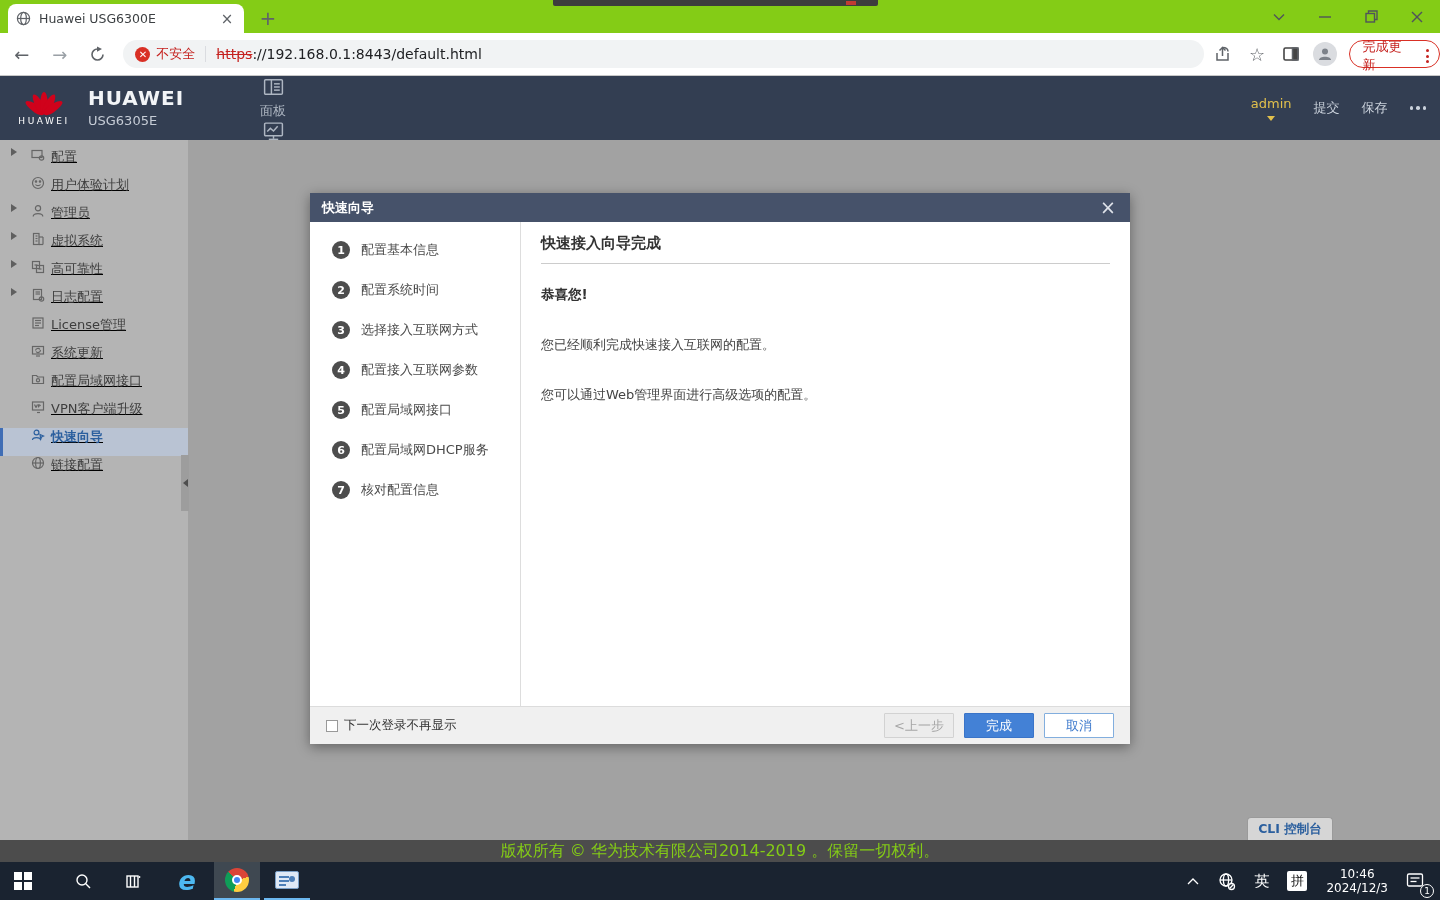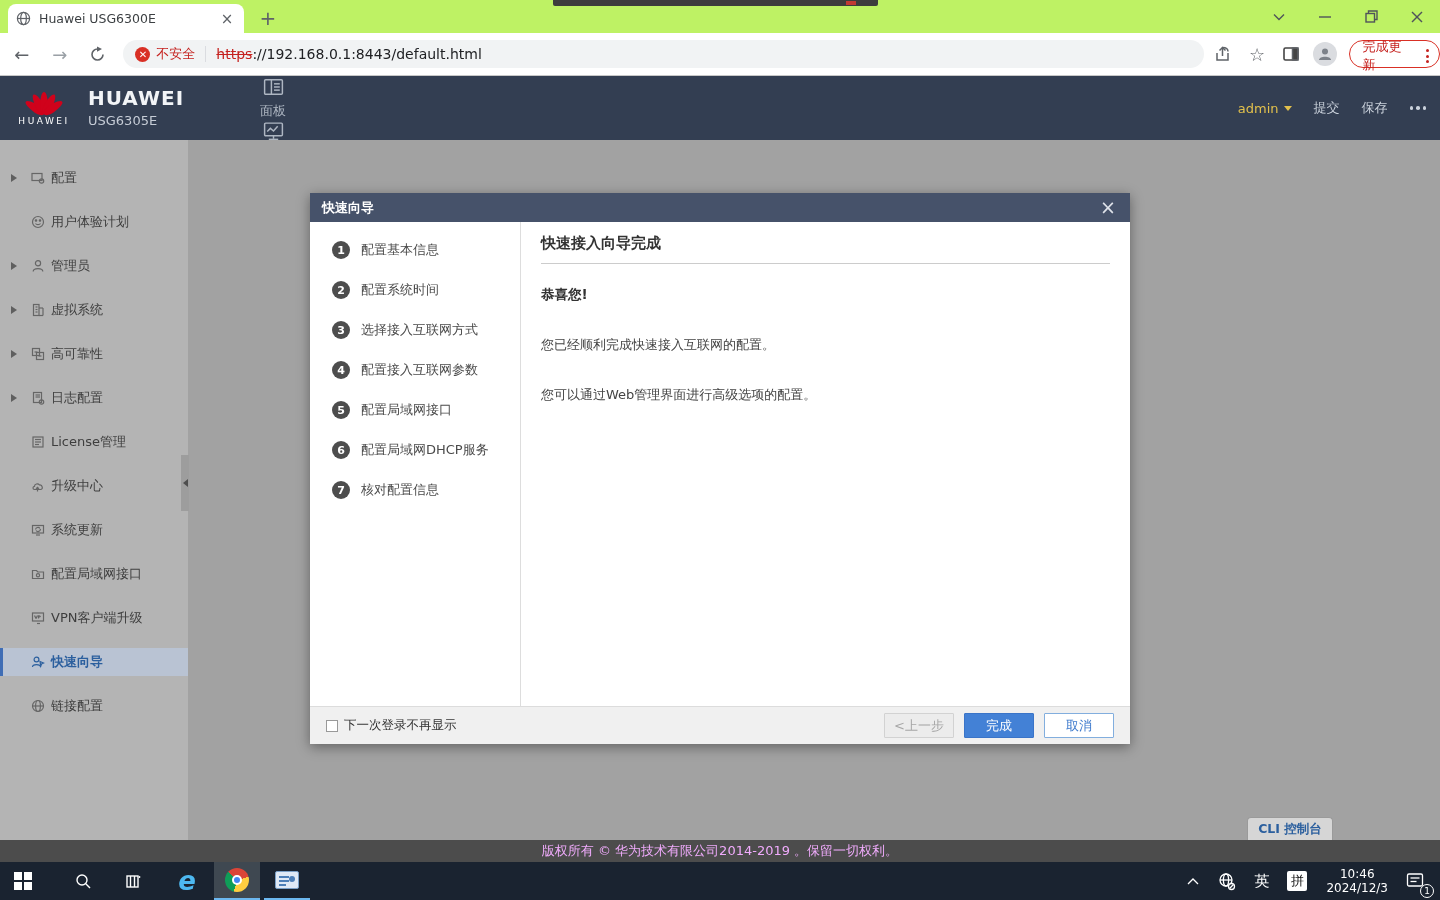--- a/index.html
+++ b/index.html
@@ -1,21 +1,21 @@
 <!DOCTYPE html>
 <html><head>
 <meta charset="utf-8">
 <style>
   * { margin:0; padding:0; box-sizing:border-box; }
   html,body { width:1440px; height:900px; overflow:hidden;
     font-family:"DejaVu Sans","Liberation Sans",sans-serif; }
   body { position:relative; background:#a2a2a2; }
 
   
-  .tabstrip { position:absolute; left:0; top:0; width:1440px; height:33px; background:#bef264; }
+  .tabstrip { position:absolute; left:0; top:0; width:1440px; height:33px; background:#84cc16; }
   .bg-strip { position:absolute; left:553px; top:0; width:325px; height:6px; background:#3d3d3d; border-radius:0 0 2px 2px; }
   .bg-strip .red-dot { position:absolute; right:22px; top:1px; width:10px; height:4px; background:#c13b33; }
   .tab { position:absolute; left:8px; top:4px; width:236px; height:29px; background:#fff;
     border-radius:8px 8px 0 0; display:flex; align-items:center; padding:0 8px; }
   .tab-title { font-size:12.5px; color:#3c4043; flex:1; margin-left:8px; white-space:nowrap; overflow:hidden; }
   .tab-close { color:#5f6368; font-size:15px; width:18px; text-align:center; cursor:pointer; }
   .newtab { position:absolute; left:254px; top:4px; width:28px; height:28px; color:#5f6368;
     font-size:20px; display:flex; align-items:center; justify-content:center; }
   .wctrl { position:absolute; top:0; height:33px; width:46px; display:flex; align-items:center; justify-content:center; }
   .wctrl svg { stroke:#50545a; stroke-width:1.4; fill:none; }
@@ -57,32 +57,32 @@
   .brand-model { color:#c6ccd6; font-size:13px; margin-top:3px; }
   .mainnav { position:absolute; left:228px; top:0; height:64px; display:flex;flex-direction:column; }
   .nav-item { width:90px; height:64px; display:flex; flex-direction:column; align-items:center;
     justify-content:center; gap:3px; cursor:pointer; }
   .nav-item .nlabel { font-size:13px; color:#aeb6c2; }
   .nav-item svg { stroke:#aeb6c2; fill:none; stroke-width:1.4; }
   .nav-item.active { background:rgba(255,255,255,0.13); }
   .nav-item.active .nlabel { color:#fff; font-weight:bold; }
   .nav-item.active svg { stroke:#fff; }
   .hdr-right { position:absolute; right:14px; top:0; height:64px; display:flex; align-items:center; gap:22px; }
-  .admin-lbl { color:#e2c04c; font-size:13px; display:flex; align-items:center; gap:5px; }
+  .admin-lbl { color:#e2c04c; font-size:13px; display:flex; align-items:center; gap:5px;flex-direction:column; }
   .caret-dn { width:0; height:0; border-left:4px solid transparent; border-right:4px solid transparent;
     border-top:5px solid #e2c04c; }
   .hdr-act { color:#cbd2dc; font-size:13px; cursor:pointer; }
   .hdots { display:flex; gap:3px; }
   .hdots i { width:3.5px; height:3.5px; border-radius:50%; background:#cbd2dc; }
 
   
   .pagebody { position:absolute; left:0; top:140px; width:1440px; height:700px; background:#a2a2a2; }
   .sidebar { position:absolute; left:0; top:0; width:188px; height:700px; background:#b4b4b4; }
-  .side-item { height:28px; display:flex; align-items:center; border-left:3px solid transparent;
-    cursor:pointer; margin-top:16px; }
+  .side-item { height:28px; display:flex; border-left:3px solid transparent;
+    cursor:pointer; margin-top:0;text-decoration:underline; }
   .side-list { padding-top:8px; }
   .arrow-cell { width:22px; display:flex; justify-content:center; }
   .tri-r { width:0; height:0; border-top:4px solid transparent; border-bottom:4px solid transparent;
     border-left:6px solid #5f5f5f; }
   .icon-cell { width:26px; display:flex; justify-content:center; }
   .icon-cell svg { stroke:#666; fill:none; stroke-width:1.2; }
   .side-label { font-size:13px; color:#3e3e3e; }
   .side-item.selected { background:#b9c3d3; border-left-color:#3f6db5; }
   .side-item.selected .side-label { color:#2b5f9e; font-weight:bold; }
   .side-item.selected svg { stroke:#2b5f9e; }
@@ -117,21 +117,21 @@
   .btn-prev { background:#ececec; color:#a6a6a6; border:1px solid #d2d2d2; cursor:default; }
   .btn-finish { background:#4381d6; color:#fff; border:1px solid #3a74c8; }
   .btn-cancel { background:#fff; color:#3b78cc; border:1px solid #82aede; }
 
   
   .cli-btn { position:absolute; left:1247px; top:817px; width:86px; height:23px; background:#d6d6d6;
     border:1px solid #9a9a9a; border-bottom:none; border-radius:4px 4px 0 0; color:#2b5f9e;
     font-size:12.5px; font-weight:bold; display:flex; align-items:center; justify-content:center; cursor:pointer; }
   .copybar { position:absolute; left:0; top:840px; width:1440px; height:22px; background:#4c4c4c;
     display:flex; align-items:center; justify-content:center; }
-  .copybar span { color:#f0abfc; font-size:13px; }
+  .copybar span { color:#84cc16; font-size:16px; }
 
   
   .taskbar { position:absolute; left:0; top:862px; width:1440px; height:38px; background:#1a2330;
     display:flex; align-items:center; }
   .tb-cell { width:46px; height:38px; display:flex; align-items:center; justify-content:center; cursor:pointer; }
   .tb-cell svg { stroke:#fff; fill:none; stroke-width:1.4; }
   .win-grid { display:grid; grid-template-columns:8px 8px; grid-template-rows:8px 8px; gap:1.5px; }
   .win-grid i { background:#fff; }
   .tb-cell.chrome-cell { background:#3f4851; border-bottom:2px solid #6cb8f0; }
   .tb-cell.docapp-cell { border-bottom:2px solid #6cb8f0; margin-left:4px; }
@@ -406,31 +406,20 @@
               <line x1="4" y1="7" x2="10" y2="7"></line>
               <line x1="4" y1="9.5" x2="8" y2="9.5"></line>
             </svg>
           </span>
         <span class="side-label">License管理</span>
       </div>
       <div class="side-item">
         <span class="arrow-cell"></span>
         <span class="icon-cell">
             <svg width="14" height="14" viewBox="0 0 14 14">
-              <path d="M3.5 10.5 C1.5 10.5 1.5 7.5 3.5 7.3 C3.5 4.8 7 4 8.5 6 C11.5 5.5 12.5 10.5 9.5 10.5 Z"></path>
-              <line x1="6.5" y1="12.5" x2="6.5" y2="8.5"></line>
-              <polyline points="5,9.8 6.5,8.3 8,9.8"></polyline>
-            </svg>
-          </span>
-        <span class="side-label">升级中心</span>
-      </div>
-      <div class="side-item">
-        <span class="arrow-cell"></span>
-        <span class="icon-cell">
-            <svg width="14" height="14" viewBox="0 0 14 14">
               <rect x="1.5" y="2.5" width="11" height="7.5"></rect>
               <path d="M4.5 6.5 A2.5 2.5 0 0 1 9 5.5"></path>
               <path d="M9.5 6 A2.5 2.5 0 0 1 5 7.5"></path>
               <line x1="5" y1="12" x2="9" y2="12"></line>
             </svg>
           </span>
         <span class="side-label">系统更新</span>
       </div>
       <div class="side-item">
         <span class="arrow-cell"></span>

